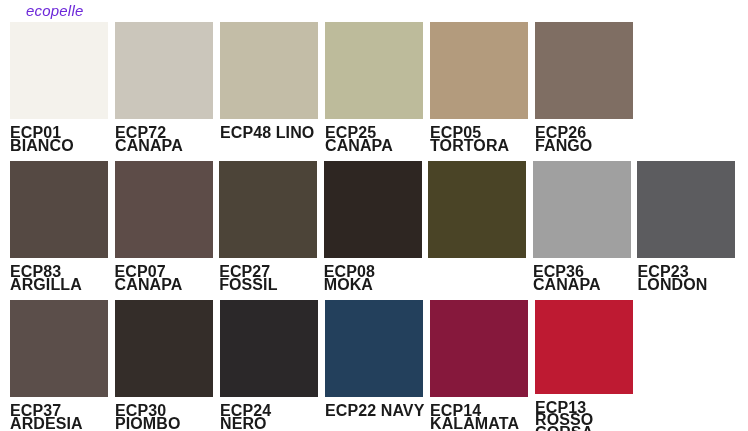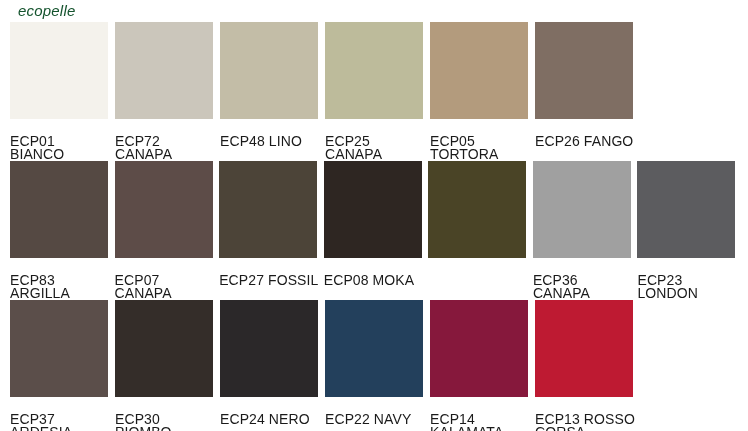--- a/index.html
+++ b/index.html
@@ -15,26 +15,26 @@
     overflow: hidden;
   }
   #page {
     position: relative;
     width: 748px;
     height: 431px;
     background: #ffffff;
   }
   #category-title {
     position: absolute;
-    left: 18px;
+    left: 26px;
     top: 2px;
     font-size: 15px;
     font-style: italic;
     font-weight: 400;
-    color: #14532d;
+    color: #6d28d9;
     letter-spacing: 0.2px;
     line-height: 18px;
   }
   #swatch-grid {
     position: absolute;
     left: 10px;
     top: 22px;
     width: 732px;
     display: flex;
     flex-direction: column;
@@ -53,28 +53,28 @@
     flex-direction: column;
     box-sizing: border-box;
   }
   .swatch-chip {
     width: 98px;
     height: 97px;
     display: block;
     box-sizing: border-box;
   }
   .swatch-label {
-    margin-top: 16px;
-    font-size: 14px;
+    margin-top: 8px;
+    font-size: 16px;
     line-height: 12.5px;
     letter-spacing: 0.1px;
     color: #1a1a1a;
     width: 102px;
     white-space: pre-line;
-    font-weight: 400;
+    font-weight: 700;
   }
 </style>
 </head>
 <body>
 
 <div id="page">
 
   <div id="category-title">ecopelle</div>
 
   <div id="swatch-grid">

